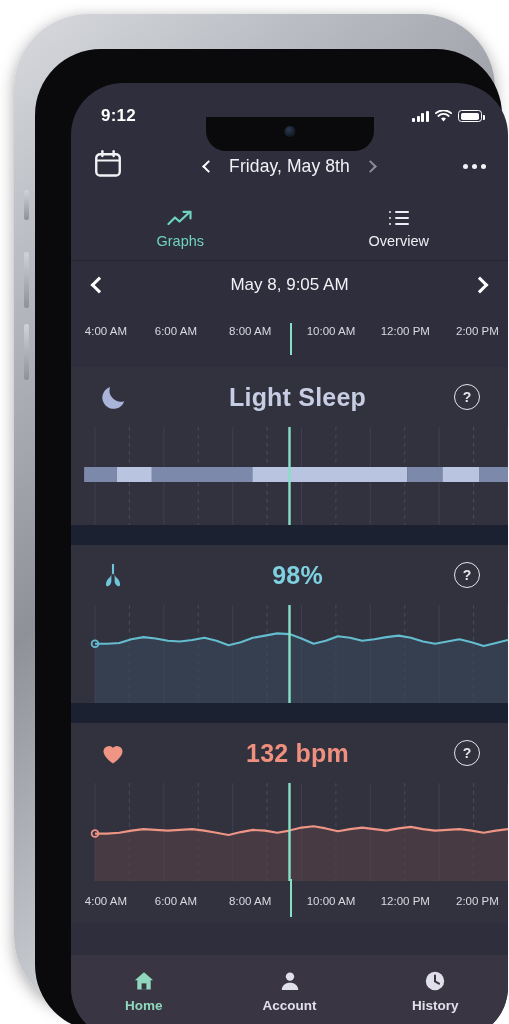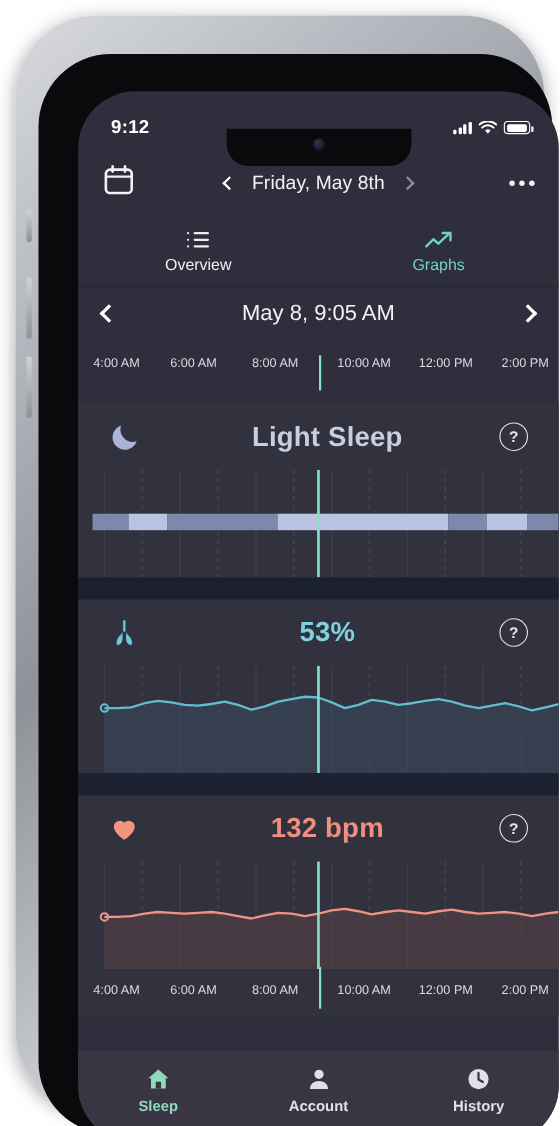--- a/index.html
+++ b/index.html
@@ -88,21 +88,21 @@
   .list-ic i{ position:absolute; right:0; height:2px; width:14px; background:#eceef3; border-radius:1px; }
   .list-ic i:nth-child(1){top:0;} .list-ic i:nth-child(2){top:6px;} .list-ic i:nth-child(3){top:12px;}
   .list-ic b{ position:absolute; left:0; width:2px; height:2px; border-radius:50%; background:#eceef3; }
   .list-ic b:nth-child(4){top:0;} .list-ic b:nth-child(5){top:6px;} .list-ic b:nth-child(6){top:12px;}
 
   
   .scrub{
     position:absolute; left:0; top:178px; width:437px; height:48px; z-index:20;
     display:flex; align-items:center; padding:0 22px;
   }
-  .scrub-c{ flex:1; text-align:center; color:#f1f2f6; font-size:20px; font-weight:500; }
+  .scrub-c{ flex:1; text-align:center; color:#f1f2f6; font-size:17px; font-weight:500; }
   .chev-big{ display:inline-block; width:12px; height:12px; border-right:3px solid #fff; border-top:3px solid #fff; }
   .chev-big.left{ transform:rotate(-135deg); }
   .chev-big.right{ transform:rotate(45deg); }
 
   
   .axis{
     position:absolute; left:0; width:437px; height:28px;
     display:flex; align-items:center; z-index:15;
   }
   .axis.top{ top:226px; }
@@ -192,41 +192,41 @@
             <span class="chev right dim"></span>
           </div>
           <div class="nav-dots">
             <span></span>
               <span></span>
               <span></span>
           </div>
         </div>
 
         <div class="tabs">
+          <div class="tab active">
+            <span class="tab-ic">
+              <svg width="26" height="17" viewBox="0 0 26 17">
+                <polyline points="1.5,14 8,7.5 12.5,11.5 23,1.8" stroke="#6fd3bd" stroke-width="2.2" fill="none" stroke-linecap="round" stroke-linejoin="round"></polyline>
+                <polyline points="16.5,1.8 23.5,1.8 23.5,8.4" stroke="#6fd3bd" stroke-width="2.2" fill="none" stroke-linecap="round" stroke-linejoin="round"></polyline>
+              </svg>
+            </span>
+            <span class="tab-lb">Graphs</span>
+          </div>
           <div class="tab inactive">
             <span class="tab-ic">
               <span class="list-ic">
                   <i></i>
                   <i></i>
                   <i></i>
                   <b></b>
                   <b></b>
                   <b></b>
                 </span>
             </span>
             <span class="tab-lb">Overview</span>
-          </div>
-          <div class="tab active">
-            <span class="tab-ic">
-              <svg width="26" height="17" viewBox="0 0 26 17">
-                <polyline points="1.5,14 8,7.5 12.5,11.5 23,1.8" stroke="#6fd3bd" stroke-width="2.2" fill="none" stroke-linecap="round" stroke-linejoin="round"></polyline>
-                <polyline points="16.5,1.8 23.5,1.8 23.5,8.4" stroke="#6fd3bd" stroke-width="2.2" fill="none" stroke-linecap="round" stroke-linejoin="round"></polyline>
-              </svg>
-            </span>
-            <span class="tab-lb">Graphs</span>
           </div>
         </div>
 
         <div class="scrub">
           <span class="chev-big left"></span>
           <span class="scrub-c">May 8, 9:05 AM</span>
           <span class="chev-big right"></span>
         </div>
 
         <div class="axis top" id="axis-top">
@@ -279,21 +279,21 @@
 
         <div class="card" style="top:462px;height:158px;">
           <div class="card-head">
             <span class="card-ic">
               <svg width="28" height="28" viewBox="0 0 24 24">
                 <path d="M12 3.2v7.4" stroke="#6fc6da" stroke-width="1.8" stroke-linecap="round"></path>
                 <path d="M10.6 10.4c0 3.1-2.0 3.6-3.4 5.6-1.0 1.5-1.3 3.4-1.2 4.6.1 1.0 1.2 1.3 2.0.9 1.6-.8 2.6-2.3 2.6-4.6z" fill="#6fc6da"></path>
                 <path d="M13.4 10.4c0 3.1 2.0 3.6 3.4 5.6 1.0 1.5 1.3 3.4 1.2 4.6-.1 1.0-1.2 1.3-2.0.9-1.6-.8-2.6-2.3-2.6-4.6z" fill="#6fc6da"></path>
               </svg>
             </span>
-            <span class="card-val" style="color:#7fd0e0;">53%</span>
+            <span class="card-val" style="color:#7fd0e0;">98%</span>
             <span class="help">?</span>
           </div>
           <div class="card-plot" style="height:98px;">
             <svg width="437" height="98" viewBox="0 0 437 98" id="ox-svg">
                 <line x1="24" x2="24" y1="0" y2="98" stroke="#3e3e50" stroke-width="1.1"></line>
                 <line x1="58.416666666666664" x2="58.416666666666664" y1="0" y2="98" stroke="#4a4a5e" stroke-width="1" stroke-dasharray="3.5 4.5"></line>
                 <line x1="92.83333333333333" x2="92.83333333333333" y1="0" y2="98" stroke="#3e3e50" stroke-width="1.1"></line>
                 <line x1="127.25" x2="127.25" y1="0" y2="98" stroke="#4a4a5e" stroke-width="1" stroke-dasharray="3.5 4.5"></line>
                 <line x1="161.66666666666666" x2="161.66666666666666" y1="0" y2="98" stroke="#3e3e50" stroke-width="1.1"></line>
                 <line x1="196.08333333333331" x2="196.08333333333331" y1="0" y2="98" stroke="#4a4a5e" stroke-width="1" stroke-dasharray="3.5 4.5"></line>
@@ -355,21 +355,21 @@
             <span style="left: 93%;">2:00 PM</span>
           </div>
         <div class="cursor-line" style="top:796px;height:38px;left:50%;"></div>
 
         <div class="tabbar">
           <div class="tb home">
             <svg width="24" height="24" viewBox="0 0 24 24">
               <path d="M12 3.2 2.8 11.2h2.5v9.4h13.4v-9.4h2.5z" fill="#8fd8bd"></path>
               <rect x="9.6" y="14.4" width="4.8" height="6.2" fill="#3a3543"></rect>
             </svg>
-            <span class="tb-lb">Sleep</span>
+            <span class="tb-lb">Home</span>
           </div>
           <div class="tb other">
             <svg width="24" height="24" viewBox="0 0 24 24">
               <circle cx="12" cy="7.6" r="4.2" fill="#dfe0ea"></circle>
               <path d="M3.8 21c0-4.6 3.7-7.2 8.2-7.2s8.2 2.6 8.2 7.2z" fill="#dfe0ea"></path>
             </svg>
             <span class="tb-lb">Account</span>
           </div>
           <div class="tb other">
             <svg width="24" height="24" viewBox="0 0 24 24">

